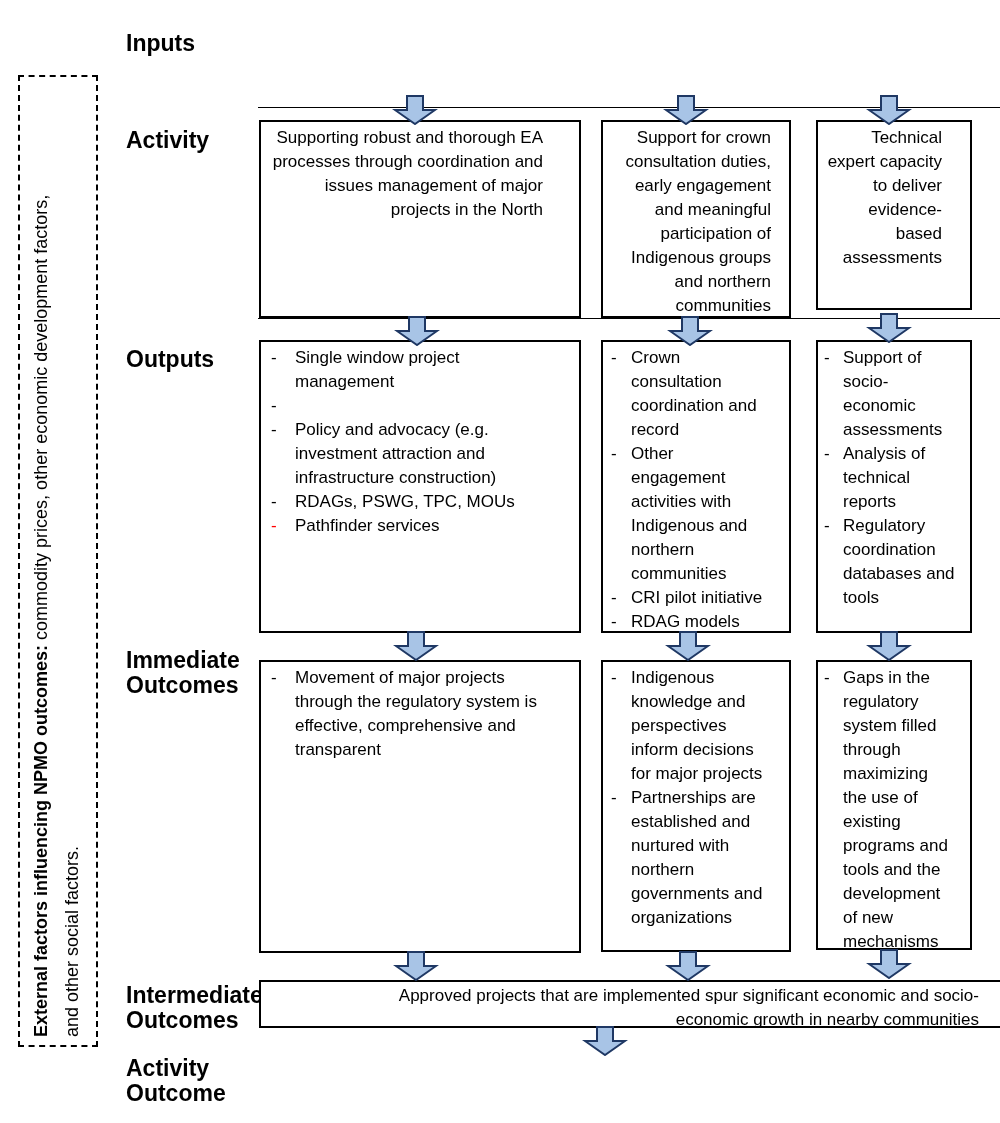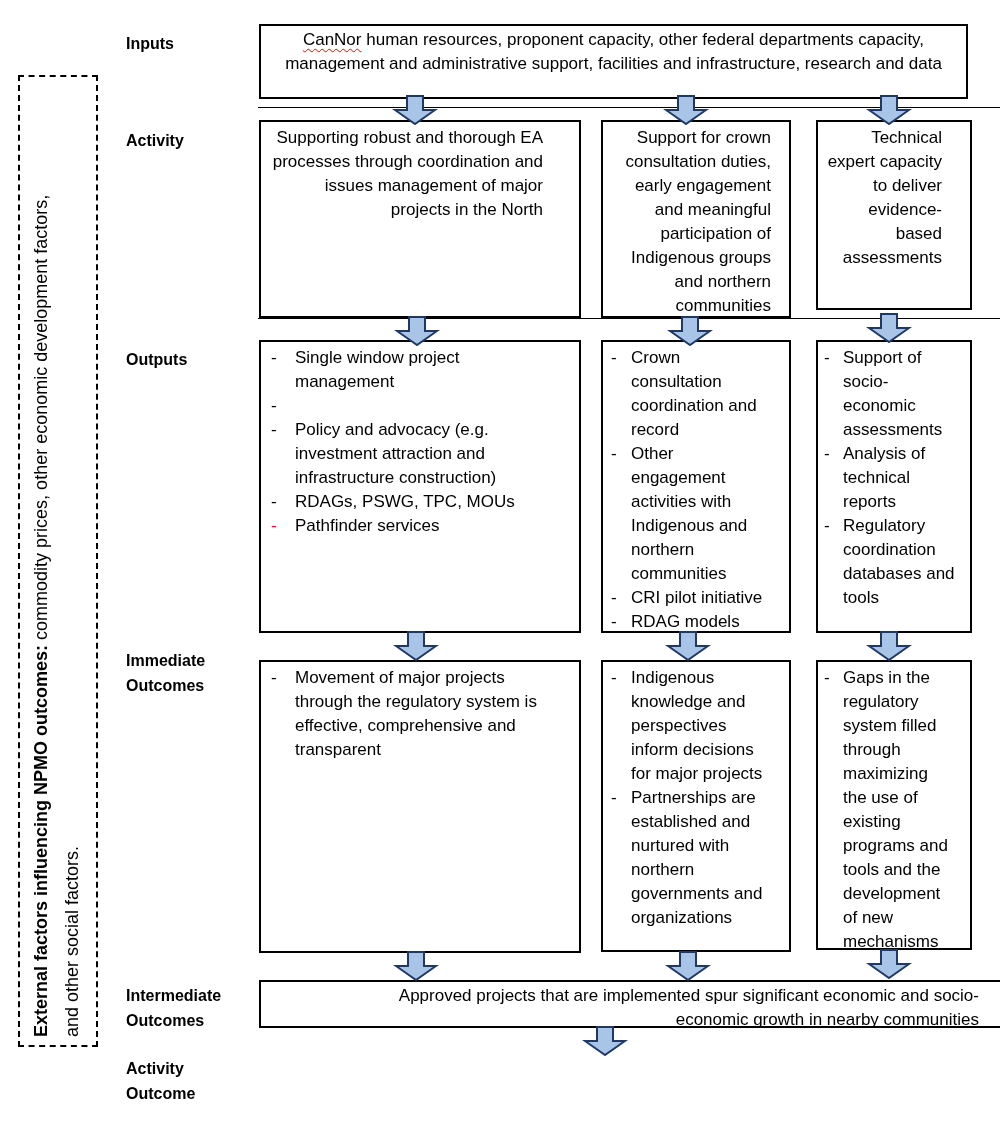--- a/index.html
+++ b/index.html
@@ -7,21 +7,21 @@
     position:relative;
     width:1000px;height:1123px;
     background:#ffffff;
     font-family:"Liberation Sans", sans-serif;
     color:#000;
     overflow:hidden;
   }
   
   .rowlabel{
     position:absolute;left:126px;
-    font-size:16px;font-weight:bold;line-height:25px;color:#000;
+    font-size:23px;font-weight:bold;line-height:25px;color:#000;
   }
   
   .lmbox{
     position:absolute;
     border:2px solid #000;
     box-sizing:border-box;
     font-size:17px;line-height:24px;color:#000;
     background:#fff;
     z-index:1;
   }
@@ -85,23 +85,20 @@
   <div class="rowlabel" style="top:31px;">Inputs</div>
   <div class="rowlabel" style="top:128px;">Activity</div>
   <div class="rowlabel" style="top:347px;">Outputs</div>
   <div class="rowlabel" style="top:648px;width:112px;">Immediate Outcomes</div>
   <div class="rowlabel" style="top:983px;width:122px;">Intermediate Outcomes</div>
   <div class="rowlabel" style="top:1056px;width:110px;">Activity Outcome</div>
 
   <div class="divider" style="top:107px;"></div>
   <div class="divider" style="top:318px;"></div>
 
-  <div class="lmbox center" style="left:259px;top:24px;width:709px;height:75px;padding:2px 8px 0 8px;">
-    <span class="squiggle">CanNor</span><span> human resources, proponent capacity, other federal departments capacity, management and administrative support, facilities and infrastructure, research and data</span>
-  </div>
 
   <div class="lmbox" style="left:259px;top:120px;width:322px;height:198px;padding:4px 36px 0 9px;">
     <p>Supporting robust and thorough EA processes through coordination and issues management of major projects in the North</p>
   </div>
   <div class="lmbox" style="left:601px;top:120px;width:190px;height:198px;padding:4px 18px 0 8px;">
     <p>Support for crown consultation duties, early engagement and meaningful participation of Indigenous groups and northern communities</p>
   </div>
   <div class="lmbox" style="left:816px;top:120px;width:156px;height:190px;padding:4px 28px 0 8px;">
     <p>Technical expert capacity to deliver evidence-based assessments</p>
   </div>

